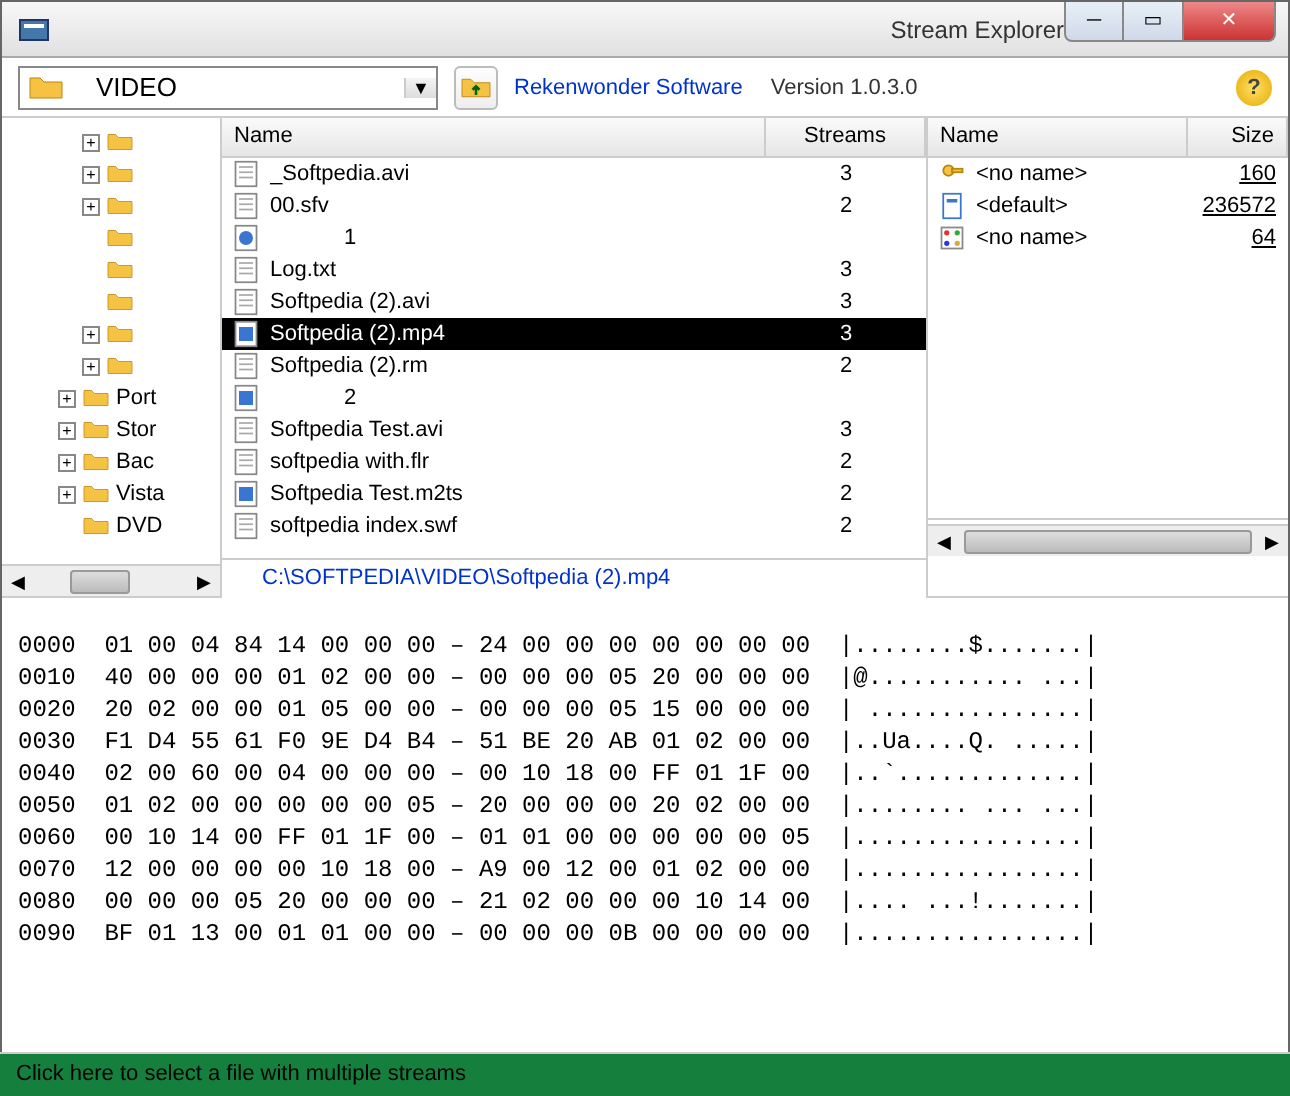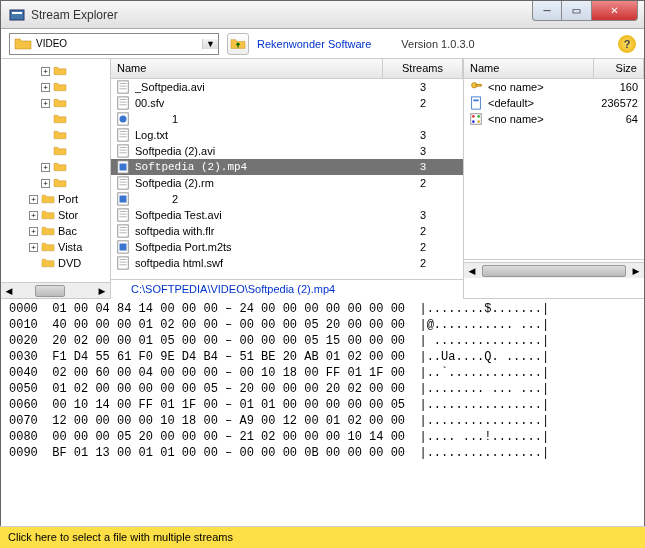--- a/index.html
+++ b/index.html
@@ -1,74 +1,74 @@
 <!DOCTYPE html>
 <html><head>
 <meta charset="utf-8">
 <style>
 * { box-sizing: border-box; margin: 0; padding: 0; }
 body { font-family: "Segoe UI", Tahoma, sans-serif; font-size: 11px; background: #fff; width: 645px; height: 548px; overflow: hidden; border: 1px solid #666; }
 
 
-.titlebar { height: 28px; background: linear-gradient(#f8f8f8, #e0e0e0); border-bottom: 1px solid #aaa; display: flex; align-items: center; padding: 0 0 0 8px; }
+.titlebar { height: 28px; background: linear-gradient(#f8f8f8, #e0e0e0); border-bottom: 1px solid #aaa; display: flex; align-items: center; padding: 0 0 0 8px; text-align: right; }
 .titlebar .icon { width: 16px; height: 16px; margin-right: 6px; }
 .titlebar .title { flex: 1; color: #333; font-size: 12px; }
 .winbtns { display: flex; height: 20px; margin-top: -8px; }
 .winbtn { width: 30px; height: 20px; border: 1px solid #888; border-top: none; display: flex; align-items: center; justify-content: center; font-size: 10px; cursor: pointer; }
 .winbtn.min { background: linear-gradient(#e8eff8,#cfd9e8); border-radius: 0 0 0 4px; }
 .winbtn.max { background: linear-gradient(#e8eff8,#cfd9e8); border-left: none; }
 .winbtn.close { background: linear-gradient(#e88,#c33); color: #fff; width: 46px; border-left: none; border-radius: 0 0 4px 0; margin-right: 6px; }
 
 
 .toolbar { height: 30px; display: flex; align-items: center; padding: 4px 8px; gap: 8px; border-bottom: 1px solid #ccc; }
 .combo { display: flex; align-items: center; border: 1px solid #888; height: 22px; width: 210px; background: #fff; }
 .combo .foldericon { width: 18px; height: 16px; margin: 0 4px; }
-.combo .text { flex: 1; font-size: 10px; }
+.combo .text { flex: 1; font-size: 13px; margin-left: 12px; }
 .combo .drop { width: 16px; text-align: center; border-left: 1px solid #ccc; background: linear-gradient(#f4f4f4,#ddd); cursor: pointer; font-size: 9px; }
 .tbbtn { width: 22px; height: 22px; border: 1px solid #bbb; border-radius: 3px; background: linear-gradient(#fefefe,#eee); display: flex; align-items: center; justify-content: center; cursor: pointer; }
 .link { color: #0033cc; cursor: pointer; font-size: 11px; }
-.version { color: #333; font-size: 11px; margin-left: 22px; }
+.version { color: #333; font-size: 11px; margin-left: 6px; }
 .help { margin-left: auto; width: 18px; height: 18px; border-radius: 50%; background: radial-gradient(#ffe066,#e6a800); color: #444; display: flex; align-items: center; justify-content: center; font-weight: bold; cursor: pointer; }
 
 
 .main { display: flex; height: 240px; border-bottom: 1px solid #ccc; }
 .tree { width: 110px; border-right: 1px solid #ccc; overflow: hidden; position: relative; background: #fff; padding-top: 4px; }
 .tree .row { display: flex; align-items: center; height: 16px; font-size: 11px; white-space: nowrap; }
 .tree .expander { width: 9px; height: 9px; border: 1px solid #888; font-size: 8px; line-height: 7px; text-align: center; margin-right: 3px; cursor: pointer; background:#fff;}
 .tree .foldericon2 { width: 14px; height: 12px; margin-right: 3px; }
 .tree .scrollbar-h { position: absolute; bottom: 0; left: 0; right: 0; height: 16px; background: #eee; border-top: 1px solid #ccc; display: flex; align-items: center; }
 .tree .scrollbar-h .thumb { width: 30px; height: 12px; background: linear-gradient(#ddd,#bbb); border: 1px solid #999; border-radius: 2px; margin-left: 18px; cursor: pointer; }
 .tree .scrollbar-h .arrow { width: 16px; text-align: center; cursor: pointer; font-size: 9px; }
 
 .filelist { flex: 1; border-right: 1px solid #ccc; position: relative; background: #fff; }
 .listhead { display: flex; background: linear-gradient(#fafafa,#e6e6e6); border-bottom: 1px solid #ccc; height: 20px; }
 .listhead .col { padding: 3px 6px; border-right: 1px solid #ccc; font-size: 11px; cursor: pointer; }
 .filelist .body { overflow: hidden; }
 .filerow { display: flex; align-items: center; height: 16px; padding-left: 4px; cursor: pointer; }
-.filerow.selected { background: #737373; color: #fff; font-family: Liberation Mono, monospace; }
+.filerow.selected { background: #000000; color: #fff; }
 .filerow .ficon { width: 16px; height: 14px; margin-right: 4px; }
 .filerow .fname { flex: 1; font-size: 11px; white-space: nowrap; overflow: hidden; }
 .filerow .fstreams { width: 80px; text-align: center; font-size: 11px; }
 .footer-path { padding: 3px 20px; color: #0033cc; font-size: 11px; border-top: 1px solid #ccc; height: 20px; background:#fff; }
 
 .streamlist { width: 180px; background: #fff; position:relative;}
 .streamlist .body .srow { display: flex; align-items: center; height: 16px; padding-left: 4px; cursor:pointer;}
 .streamlist .sicon { width: 16px; height: 14px; margin-right: 4px; }
 .streamlist .sname { flex: 1; font-size: 11px; }
-.streamlist .ssize { width: 50px; text-align: right; font-size: 11px; padding-right: 6px;}
+.streamlist .ssize { width: 50px; text-align: right; font-size: 11px; padding-right: 6px; text-decoration: underline;}
 .streamlist .scrollbar-h { position: absolute; bottom: 20px; left: 0; right: 0; height: 16px; background: #eee; border-top: 1px solid #ccc; display: flex; align-items: center; }
 .streamlist .scrollbar-h .thumb { flex:1; height: 12px; background: linear-gradient(#ddd,#bbb); border: 1px solid #999; border-radius: 2px; margin: 0 2px; cursor: pointer; }
 .streamlist .scrollbar-h .arrow { width: 16px; text-align: center; cursor: pointer; font-size: 9px;}
 .footer-stream { padding: 3px 6px; color: #0033cc; font-size: 11px; border-top: 1px solid #ccc; text-align: right; height:20px; background:#fff;}
 
 
-.hex { font-family: "Courier New", monospace; font-size: 12px; padding: 2px 8px; background: #fff; line-height: 16px; white-space: pre; height: 200px; overflow: hidden; }
-
-
-.status { position: absolute; bottom: 0; left:0; right:0; height: 22px; border-top: 1px solid #ccc; padding: 4px 8px; font-size: 11px; background: #fde047; }
+.hex { font-family: "Courier New", monospace; font-size: 12px; padding: 2px 8px; background: #fff; line-height: 16px; white-space: pre; height: 200px; overflow: hidden; margin-top: 14px; }
+
+
+.status { position: absolute; bottom: 0; left:0; right:0; height: 22px; border-top: 1px solid #ccc; padding: 4px 8px; font-size: 11px; background: #15803d; }
 
 
 .folder-svg { fill: #f6c244; stroke: #b8860b; stroke-width: 0.5; }
 </style>
 </head>
 <body>
 
 <div class="titlebar">
   <svg class="icon" viewBox="0 0 16 16">
       <rect x="1" y="3" width="14" height="10" fill="#47a" stroke="#236"></rect>
@@ -300,31 +300,31 @@
             <line x1="4" y1="10" x2="12" y2="10" stroke="#aaa"></line>
           </svg>
           <div class="fname">softpedia with.flr</div>
           <div class="fstreams">2</div>
         </div>
         <div class="filerow">
           <svg class="ficon" viewBox="0 0 16 16">
             <rect x="2" y="1" width="12" height="14" fill="#fff" stroke="#888"></rect>
             <rect x="4" y="4" width="8" height="8" fill="#3a76d0"></rect>
           </svg>
-          <div class="fname">Softpedia Port.m2ts</div>
-          <div class="fstreams">2</div>
-        </div>
-        <div class="filerow">
-          <svg class="ficon" viewBox="0 0 16 16">
-            <rect x="2" y="1" width="12" height="14" fill="#fff" stroke="#888"></rect>
-            <line x1="4" y1="4" x2="12" y2="4" stroke="#aaa"></line>
-            <line x1="4" y1="7" x2="12" y2="7" stroke="#aaa"></line>
-            <line x1="4" y1="10" x2="12" y2="10" stroke="#aaa"></line>
-          </svg>
-          <div class="fname">softpedia html.swf</div>
+          <div class="fname">Softpedia Test.m2ts</div>
+          <div class="fstreams">2</div>
+        </div>
+        <div class="filerow">
+          <svg class="ficon" viewBox="0 0 16 16">
+            <rect x="2" y="1" width="12" height="14" fill="#fff" stroke="#888"></rect>
+            <line x1="4" y1="4" x2="12" y2="4" stroke="#aaa"></line>
+            <line x1="4" y1="7" x2="12" y2="7" stroke="#aaa"></line>
+            <line x1="4" y1="10" x2="12" y2="10" stroke="#aaa"></line>
+          </svg>
+          <div class="fname">softpedia index.swf</div>
           <div class="fstreams">2</div>
         </div>
       </div>
     <div class="footer-path">C:\SOFTPEDIA\VIDEO\Softpedia (2).mp4</div>
   </div>
 
   <div class="streamlist">
     <div class="listhead">
       <div class="col" style="flex:1">Name</div>
       <div class="col" style="width:50px;text-align:right">Size</div>

